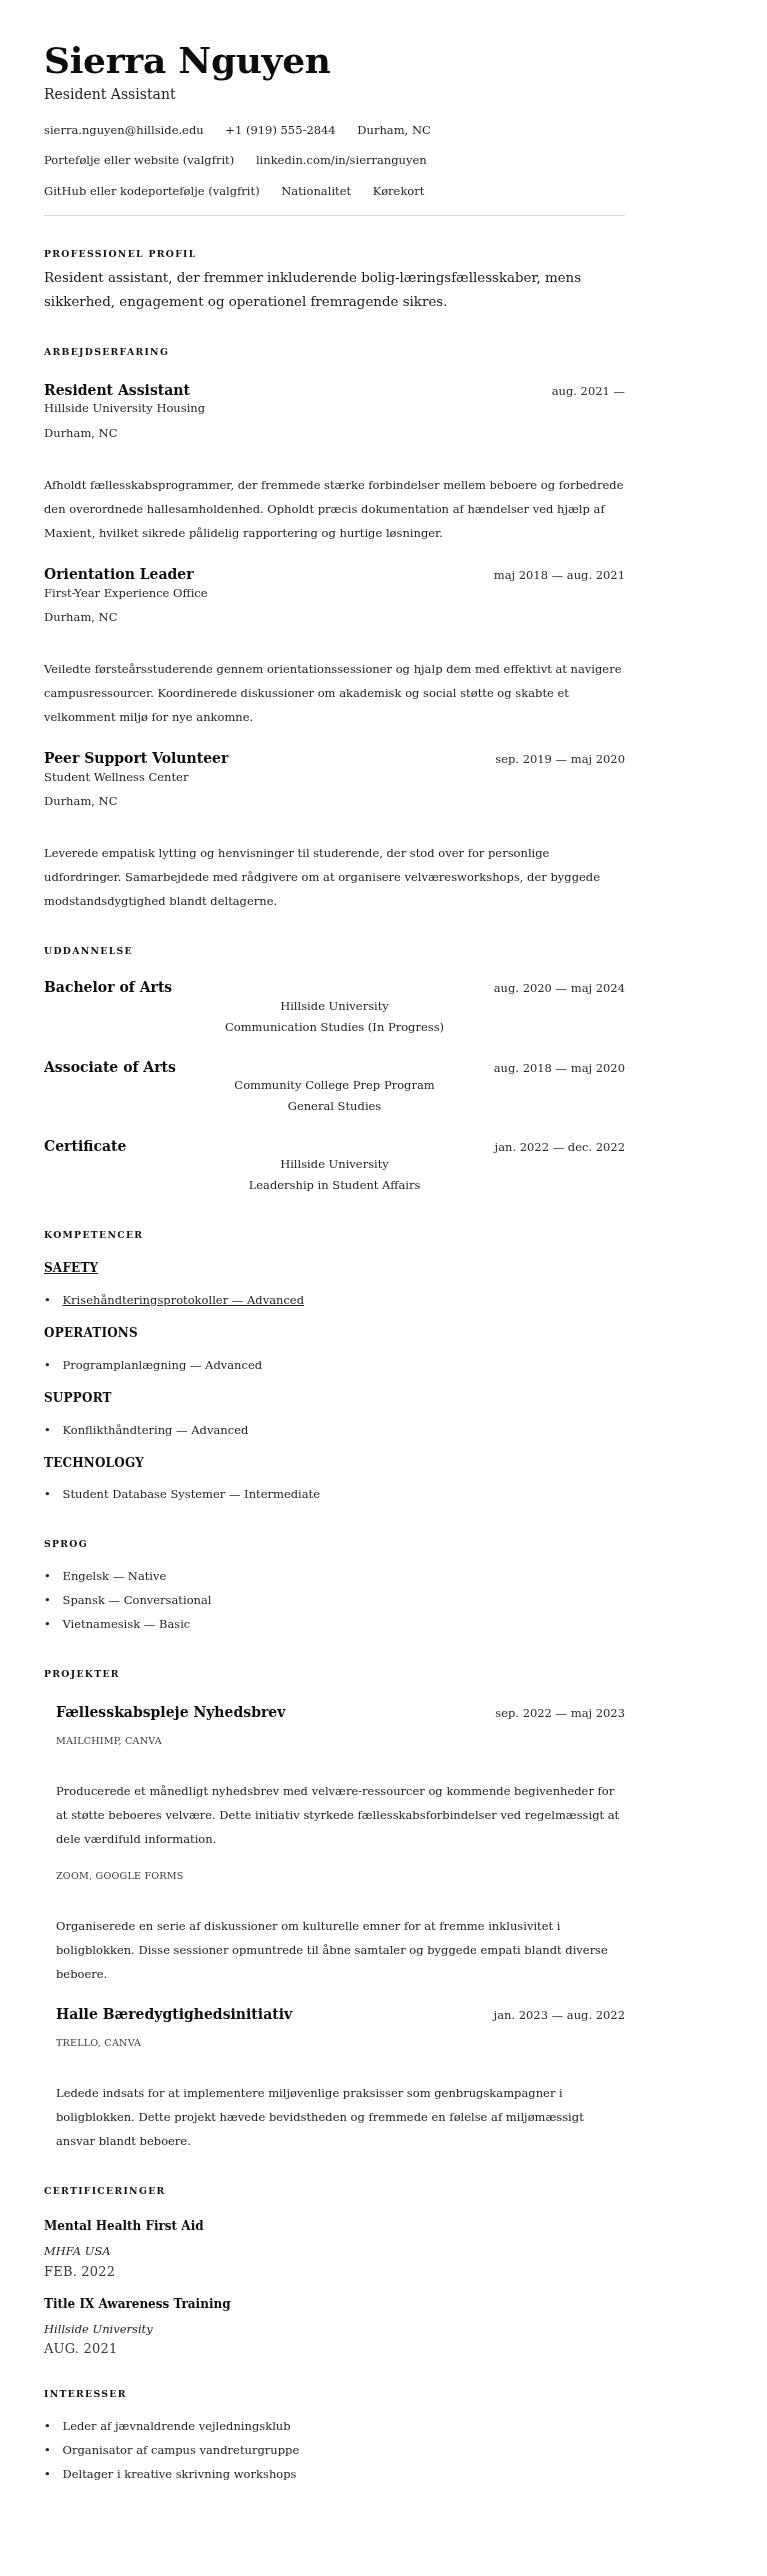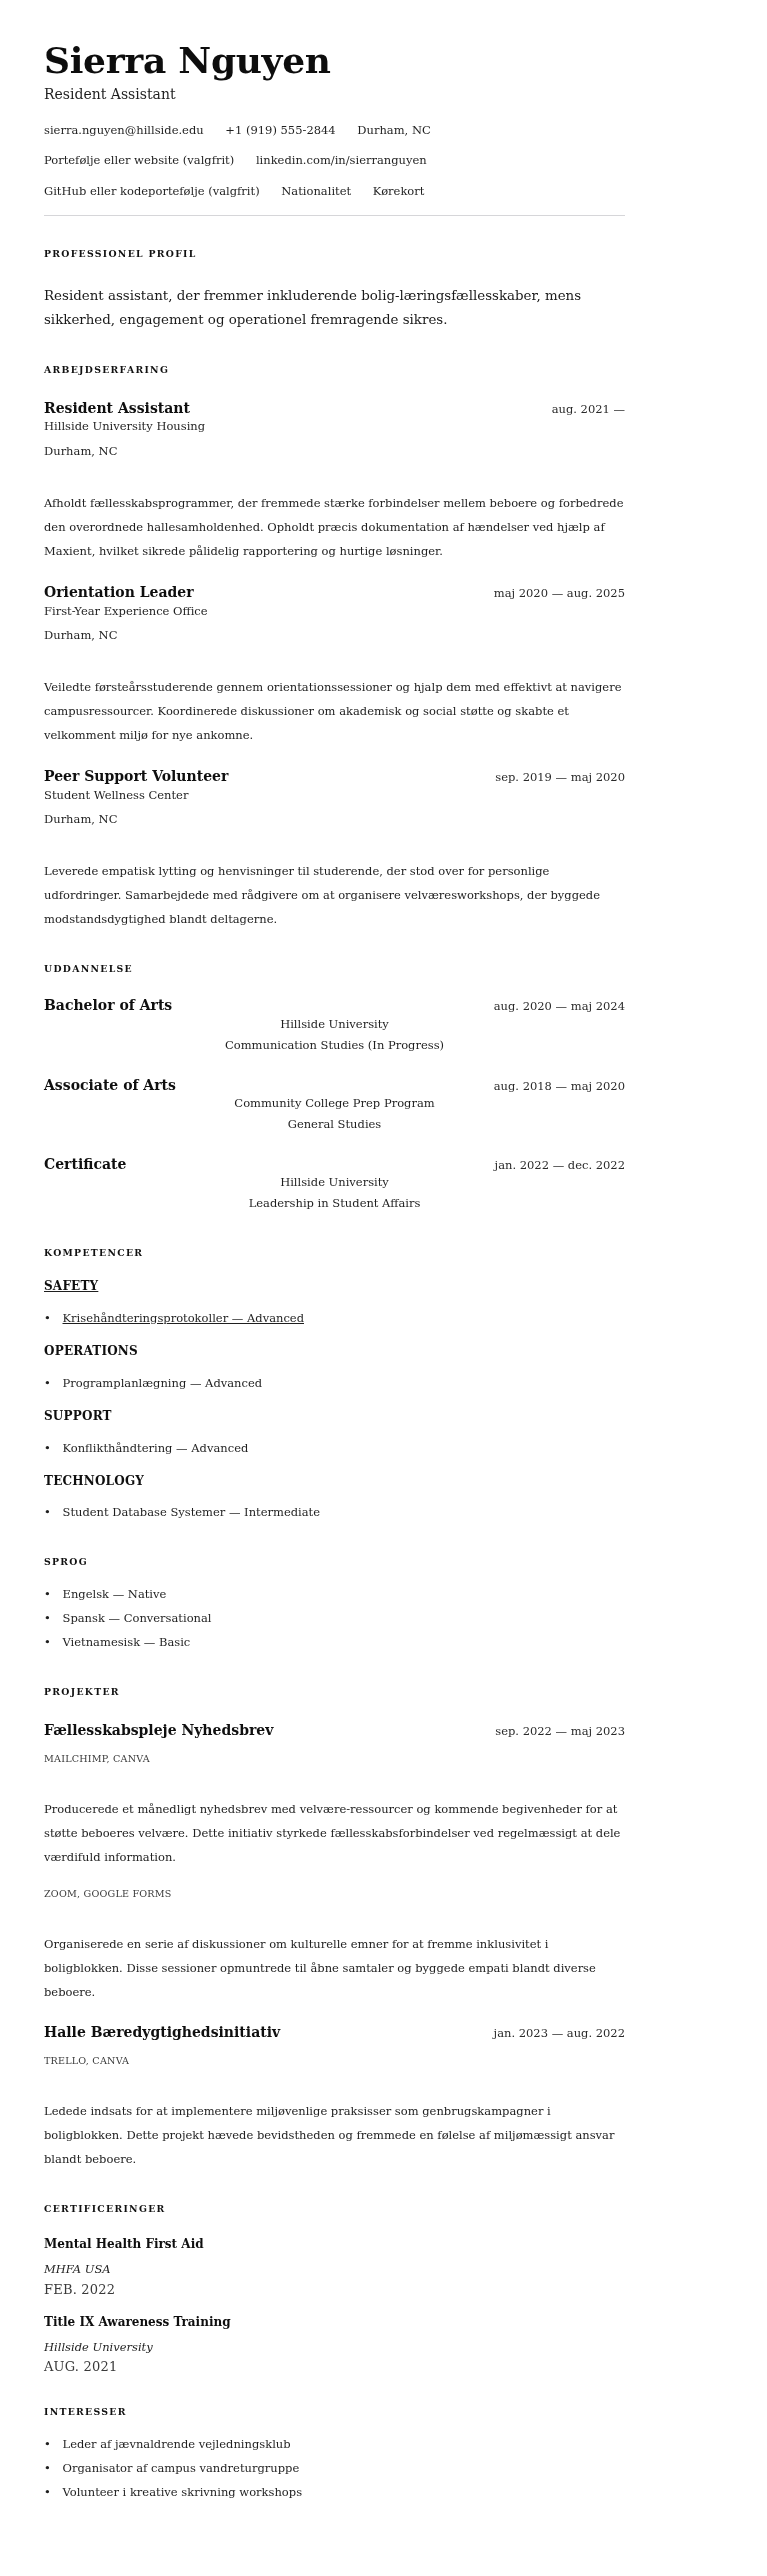--- a/index.html
+++ b/index.html
@@ -12,41 +12,41 @@
   .page { padding: 37px 44px 38px 44px; width: 669px; }
   .name { font-size: 36px; font-weight: bold; color: #0d0d0d; line-height: 46px; letter-spacing: -0.3px; }
   .subtitle { font-size: 14px; color: #1f1f1f; margin-top: 1.3px; line-height: 20.5px; }
   .contact { margin-top: 18px; }
   .contact-row { font-size: 11.5px; line-height: 15.3px; margin-bottom: 15.3px; color: #1f1f1f; }
   .contact-row span { margin-right: 18px; }
   .contact-row span:last-child { margin-right: 0; }
   .divider { height: 1.9px; background: #d6d6d9; margin-top: 9px; margin-bottom: 0; border: none; }
   .section { margin-top: 32px; }
   .section-title { font-size: 9.3px; font-weight: bold; letter-spacing: 1.3px; color: #111; line-height: 12.8px; text-transform: uppercase; }
-  .summary { font-size: 13.4px; line-height: 24px; margin-top: 23px; color: #1a1a1a; }
+  .summary { font-size: 13.4px; line-height: 24px; margin-top: 5px; color: #1a1a1a; }
   .entry { margin-top: 20.5px; }
   .entry.first { margin-top: 22px; }
   .entry-head { display: flex; justify-content: space-between; align-items: baseline; }
   .entry-title { font-size: 14px; font-weight: bold; color: #0f0f0f; line-height: 18px; }
   .entry-date { font-size: 11.5px; color: #2a2a2a; line-height: 15.3px; }
   .entry-org { font-size: 11.5px; line-height: 18px; color: #1f1f1f; }
   .entry-loc { font-size: 11.5px; line-height: 18px; margin-top: 6.4px; color: #1f1f1f; }
   .entry-desc { font-size: 11.5px; line-height: 24px; margin-top: 31px; color: #222; }
   .edu-entry { margin-top: 19px; text-align: center; }
   .edu-entry.first { margin-top: 20.5px; }
   .edu-line { font-size: 11.5px; line-height: 24px; color: #1f1f1f; }
   .edu-line.org { line-height: 18px; }
   .skill-group { margin-top: 14px; }
   .skill-group.first { margin-top: 19px; text-decoration: underline; }
   .skill-cat { font-size: 12px; font-weight: bold; color: #0f0f0f; line-height: 15.3px; letter-spacing: 0.2px; }
   .bullets { list-style: none; margin-top: 11.5px; }
   .bullets li { font-size: 11.5px; line-height: 24px; color: #1f1f1f; position: relative; padding-left: 18.5px; }
   .bullets li::before { content: "•"; position: absolute; left: 0; top: 0; font-size: 11.5px; }
   .lang-list { margin-top: 12.8px; }
-  .proj-entry { margin-top: 19px; }
+  .proj-entry { margin-top: 19px; margin-left: 12px; }
   .proj-entry.first { margin-top: 22px; }
   .proj-tech { font-size: 9.6px; color: #3a3a3a; margin-top: 14px; line-height: 12.8px; letter-spacing: 0.2px; }
   .proj-desc { font-size: 11.5px; line-height: 24px; margin-top: 31px; color: #222; }
   .cert-entry { margin-top: 19px; }
   .cert-entry.first { margin-top: 22px; }
   .cert-title { font-size: 12px; font-weight: bold; color: #0f0f0f; line-height: 15.3px; }
   .cert-org { font-size: 11.5px; line-height: 18px; margin-top: 7.7px; color: #1f1f1f; font-style: italic; }
   .cert-date { font-size: 13px; color: #3a3a3a; line-height: 12.8px; margin-top: 5.1px; letter-spacing: 0.2px; }
   .interest-list { margin-top: 12.8px; }
 </style>
@@ -91,21 +91,21 @@
         <div class="entry-date">aug. 2021 —</div>
       </div>
       <div class="entry-org">Hillside University Housing</div>
       <div class="entry-loc">Durham, NC</div>
       <p class="entry-desc">Afholdt fællesskabsprogrammer, der fremmede stærke forbindelser mellem beboere og forbedrede den overordnede hallesamholdenhed. Opholdt præcis dokumentation af hændelser ved hjælp af Maxient, hvilket sikrede pålidelig rapportering og hurtige løsninger.</p>
     </div>
 
     <div class="entry">
       <div class="entry-head">
         <div class="entry-title">Orientation Leader</div>
-        <div class="entry-date">maj 2020 — aug. 2025</div>
+        <div class="entry-date">maj 2018 — aug. 2021</div>
       </div>
       <div class="entry-org">First-Year Experience Office</div>
       <div class="entry-loc">Durham, NC</div>
       <p class="entry-desc">Veiledte førsteårsstuderende gennem orientationssessioner og hjalp dem med effektivt at navigere campusressourcer. Koordinerede diskussioner om akademisk og social støtte og skabte et velkomment miljø for nye ankomne.</p>
     </div>
 
     <div class="entry">
       <div class="entry-head">
         <div class="entry-title">Peer Support Volunteer</div>
         <div class="entry-date">sep. 2019 — maj 2020</div>
@@ -226,18 +226,18 @@
       <div class="cert-org">Hillside University</div>
       <div class="cert-date">AUG. 2021</div>
     </div>
   </section>
 
   <section class="section">
     <h2 class="section-title">INTERESSER</h2>
     <ul class="bullets interest-list">
       <li>Leder af jævnaldrende vejledningsklub</li>
       <li>Organisator af campus vandreturgruppe</li>
-      <li>Volunteer i kreative skrivning workshops</li>
+      <li>Deltager i kreative skrivning workshops</li>
     </ul>
   </section>
 
 </div>
 
 
 </body></html>

